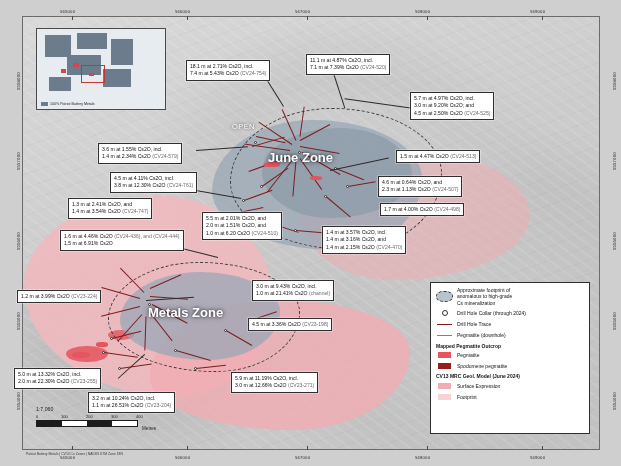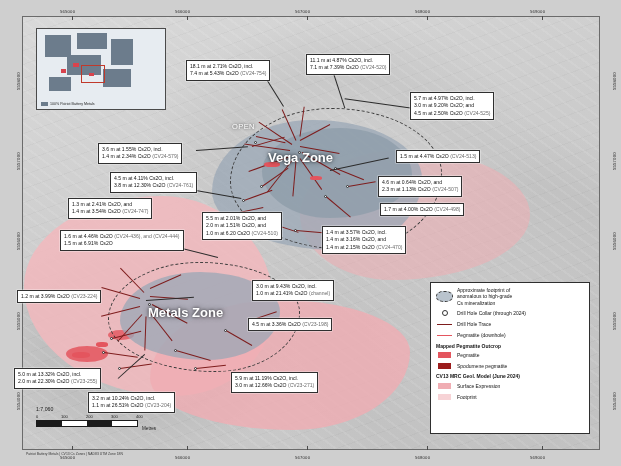--- a/index.html
+++ b/index.html
@@ -211,21 +211,21 @@
   <div class="collar" style="left:174px;top:349px;"></div>
   <div class="collar" style="left:194px;top:367px;"></div>
   <div class="collar" style="left:224px;top:329px;"></div>
   <div class="collar" style="left:248px;top:319px;"></div>
 
   <div class="peg" style="left:72px;top:352px;width:18px;height:6px;"></div>
   <div class="peg" style="left:96px;top:342px;width:12px;height:5px;"></div>
   <div class="peg" style="left:264px;top:162px;width:16px;height:5px;"></div>
   <div class="peg" style="left:310px;top:176px;width:12px;height:4px;"></div>
 
-  <div class="zone-label" id="zone-vega">Vega Zone</div>
+  <div class="zone-label" id="zone-vega">June Zone</div>
   <div class="zone-label" id="zone-rigel">Metals Zone</div>
   <div id="open-label">OPEN</div>
 
   <div class="neatline"></div>
 
   <div class="tickrow" style="left:22px;top:16px;width:578px;height:6px;">
     <div class="tick" style="left:50px;top:0;width:1px;height:4px;"></div>
     <div class="tick" style="left:165px;top:0;width:1px;height:4px;"></div>
     <div class="tick" style="left:285px;top:0;width:1px;height:4px;"></div>
     <div class="tick" style="left:405px;top:0;width:1px;height:4px;"></div>

